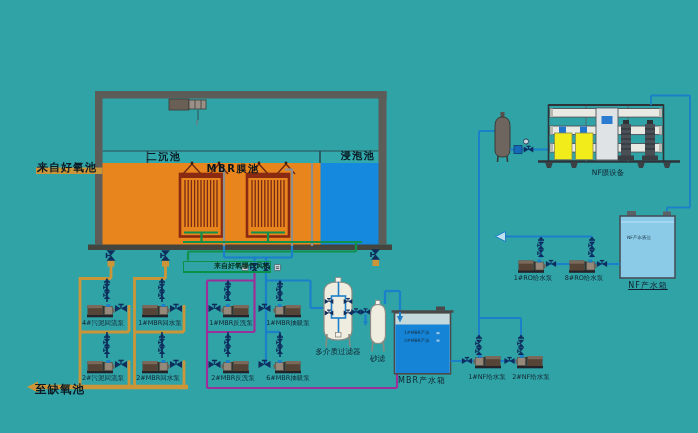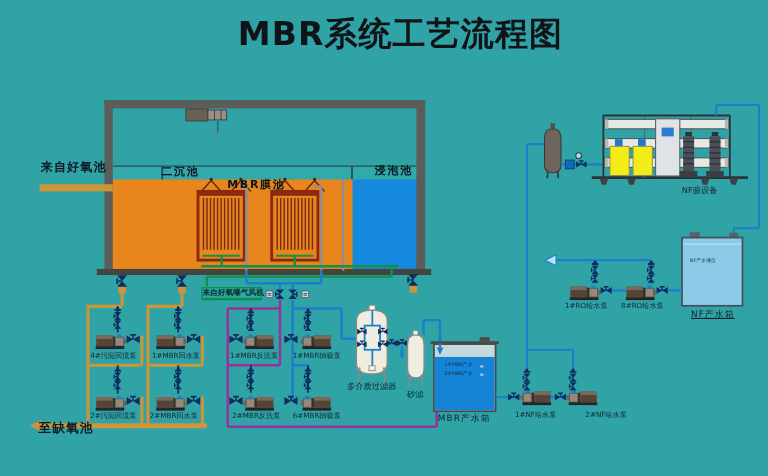--- a/index.html
+++ b/index.html
@@ -7,23 +7,23 @@
          font-family:"DejaVu Sans","Liberation Sans",sans-serif;}
   .stage svg{position:absolute;left:0;top:0;}
   .lbl{position:absolute;color:#0d1c26;white-space:nowrap;transform:translateX(-50%);line-height:1.05;}
   .title{font-size:30px;font-weight:bold;color:#101418;letter-spacing:1px;}
   .big{font-size:11px;font-weight:bold;letter-spacing:1px;color:#0b1a24;}
   .band{font-size:10px;font-weight:bold;color:#09161e;letter-spacing:1.5px;}
   .pl{font-size:6.5px;color:#122531;letter-spacing:0;}
   .eq{font-size:7.5px;color:#122531;}
   .tank-big{font-size:8px;color:#10222e;letter-spacing:1px;}
   .tiny{font-size:4.5px;color:#17303f;transform:none;}
-  .blower{position:absolute;left:183px;top:260.5px;width:55px;height:12px;white-space:nowrap;
+  .blower{position:absolute;left:183px;top:260.5px;width:88px;height:12px;white-space:nowrap;
           border:1.5px solid #0a9148;border-bottom-width:2.5px;box-sizing:border-box;
-          font-size:7px;color:#05331f;text-align:center;line-height:9px;font-weight:bold;}
+          font-size:7px;color:#05331f;text-align:right;line-height:9px;font-weight:bold;}
 </style>
 </head>
 <body>
 
 <div class="stage">
 
 <svg width="698" height="433" viewBox="0 0 698 433">
   <defs>
     <g id="pump">
       <rect x="1" y="13" width="26" height="2.8" fill="#22242a"></rect>
@@ -373,45 +373,44 @@
   <use href="#valve-h" transform="translate(551,264) scale(0.85)"></use>
   <use href="#valve-h" transform="translate(602,264) scale(0.85)"></use>
   <g>
     <use href="#stack" transform="translate(541,240)"></use>
     <use href="#pump" transform="translate(517,257)"></use>
     <use href="#stack" transform="translate(592,240)"></use>
     <use href="#pump" transform="translate(568,257)"></use>
   </g>
 </svg>
 
-<div class="lbl title" style="left:364px;top:16px;">MBR系统工艺流程图</div>
-
-<div class="lbl big" style="left:67px;top:146px;">来自好氧池</div>
+
+<div class="lbl big" style="left:67px;top:162px;">来自好氧池</div>
 <div class="lbl band" style="left:124px;top:152px;margin-left:40px;">二沉池</div>
 <div class="lbl band" style="left:233px;top:152px;margin-top:12px;">MBR膜池</div>
 <div class="lbl band" style="left:358px;top:151px;">浸泡池</div>
 <div class="blower">来自好氧曝气风机</div>
 <div class="lbl big" style="left:60px;top:371px;font-size:11.5px;margin-top:12px;">至缺氧池</div>
 
 <div class="lbl pl" style="left:103px;top:320px;">4#污泥回流泵</div>
 <div class="lbl pl" style="left:160px;top:320px;">1#MBR回水泵</div>
 <div class="lbl pl" style="left:103px;top:374.5px;">2#污泥回流泵</div>
 <div class="lbl pl" style="left:158px;top:374.5px;text-align:center;">2#MBR回水泵</div>
 <div class="lbl pl" style="left:231px;top:320px;">1#MBR反洗泵</div>
 <div class="lbl pl" style="left:288px;top:320px;">1#MBR抽吸泵</div>
 <div class="lbl pl" style="left:233px;top:374.5px;">2#MBR反洗泵</div>
 <div class="lbl pl" style="left:288px;top:374.5px;">6#MBR抽吸泵</div>
 <div class="lbl pl" style="left:487px;top:374px;">1#NF给水泵</div>
-<div class="lbl pl" style="left:531px;top:374px;margin-left:20px;">2#NF给水泵</div>
+<div class="lbl pl" style="left:531px;top:374px;">2#NF给水泵</div>
 <div class="lbl pl" style="left:533px;top:275px;">1#RO给水泵</div>
 <div class="lbl pl" style="left:584px;top:275px;">8#RO给水泵</div>
 
 <div class="lbl eq" style="left:338px;top:348px;">多介质过滤器</div>
 <div class="lbl eq" style="left:377.5px;top:355px;">砂滤</div>
 <div class="lbl tank-big" style="left:422px;top:377px;">MBR产水箱</div>
 <div class="lbl tank-big" style="left:648px;top:282px;text-decoration:underline;">NF产水箱</div>
-<div class="lbl eq" style="left:608px;top:169px;margin-left:28px;">NF膜设备</div>
+<div class="lbl eq" style="left:608px;top:169px;">NF膜设备</div>
 
 <div class="lbl tiny" style="left:404px;top:331px;">1#MBR产水</div>
 <div class="lbl tiny" style="left:404px;top:338.5px;">2#MBR产水</div>
 <div class="lbl tiny" style="left:627px;top:236px;">NF产水液位</div>
 
 </div>
 
 </body></html>

